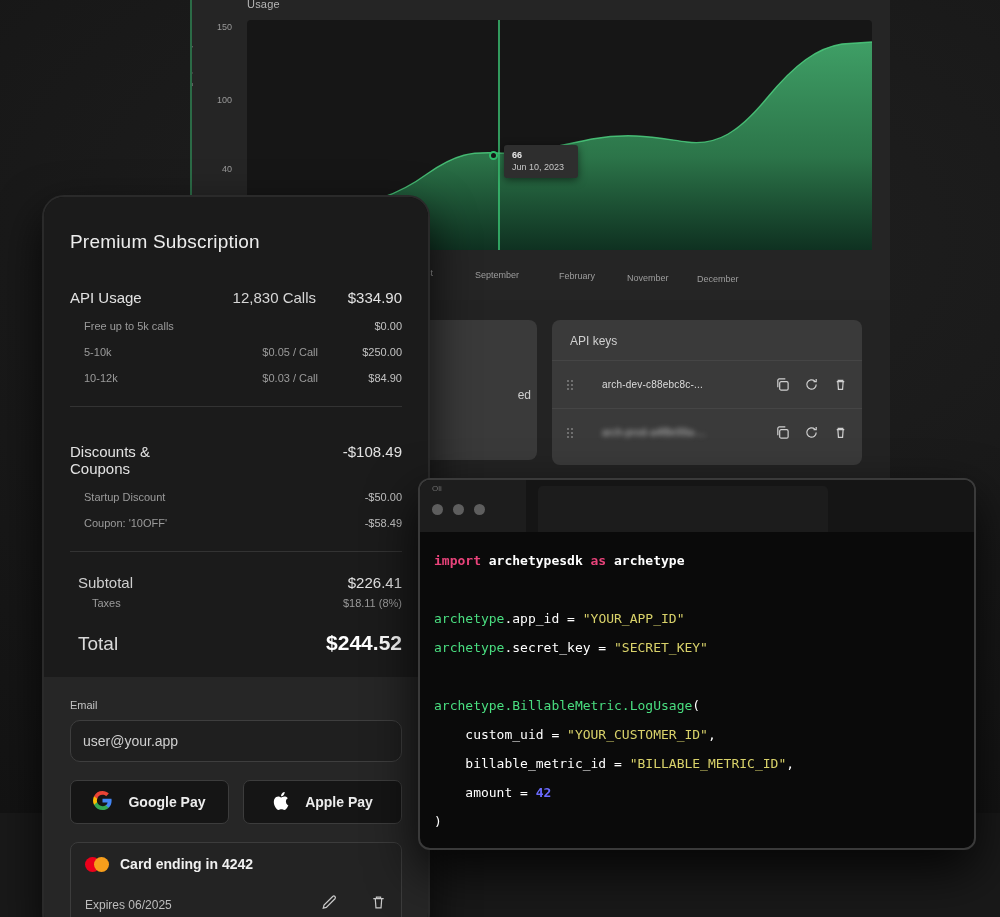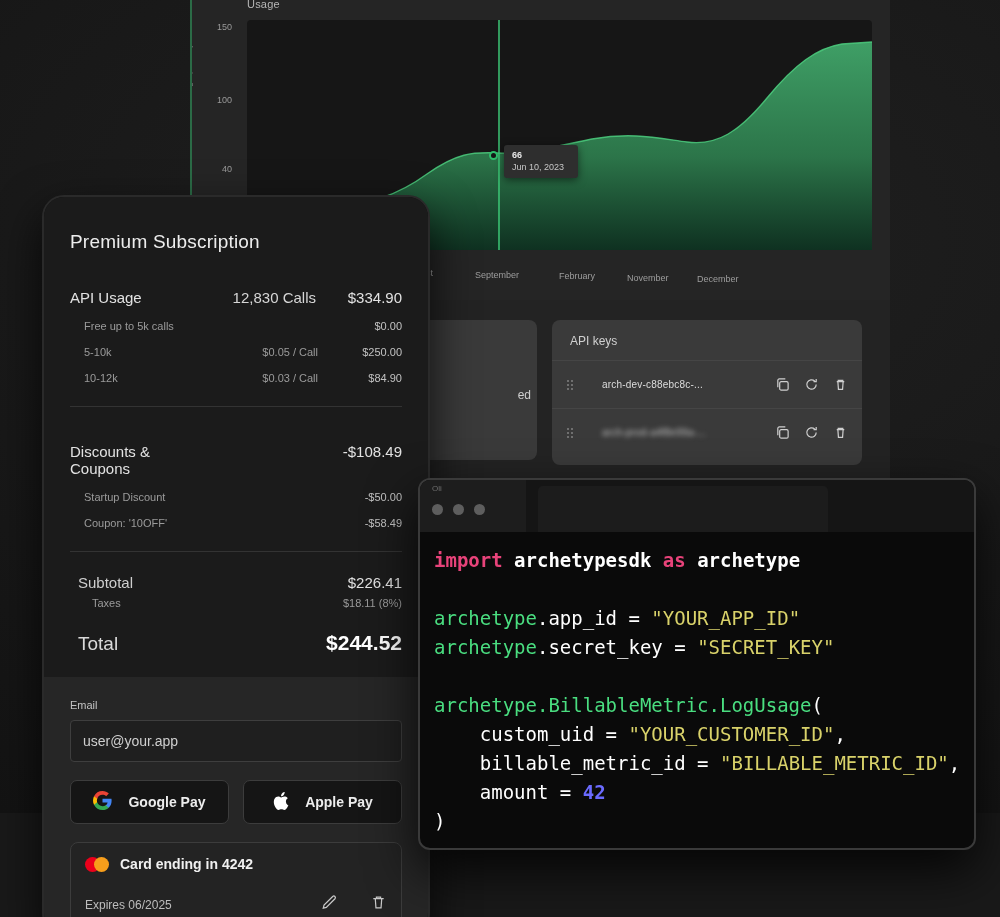--- a/index.html
+++ b/index.html
@@ -135,21 +135,21 @@
   .row-total {
     display: flex; align-items: baseline; margin-top: 22px;
   }
   .row-total .tot-label { font-size: 19px; color: #d9d9d9; }
   .row-total .tot-amt { margin-left: auto; font-size: 21px; color: #fff; font-weight: bold; }
 
   .invoice-bottom { background: #262626; padding: 22px 26px 20px 26px; }
   .field-label { font-size: 11px; color: #c2c2c2; }
   .email-input {
     margin-top: 9px; height: 42px; width: 100%;
-    background: #1f1f1f; border: 1px solid #3e3e3e; border-radius: 4px;
+    background: #1f1f1f; border: 1px solid #3e3e3e; border-radius: 10px;
     color: #cfcfcf; font-size: 14px; padding: 0 12px;
     font-family: "Liberation Sans", sans-serif;
   }
   .pay-row { display: flex; gap: 14px; margin-top: 18px; }
   .pay-btn {
     flex: 1; height: 44px; background: #151515; border: 1px solid #3c3c3c;
     border-radius: 7px; display: flex; align-items: center; justify-content: center;
     gap: 16px; color: #ededed; font-size: 14px; font-weight: bold;
     cursor: pointer;
   }
@@ -183,21 +183,21 @@
   }
   .term-tab .tab-label { font-size: 8px; color: #6d6d6d; padding: 4px 0 0 12px; }
   .dots { position: absolute; left: 12px; top: 24px; display: flex; gap: 10px; }
   .dots i { width: 11px; height: 11px; border-radius: 50%; background: #5e5e5e; display: block; }
   .term-tab2 {
     position: absolute; left: 118px; top: 6px; width: 290px; height: 46px;
     background: #1c1c1c; border-radius: 5px 5px 0 0;
   }
   .code {
     font-family: "DejaVu Sans Mono", monospace;
-    font-size: 19px; line-height: 29px;
+    font-size: 13px; line-height: 29px;
     padding: 14px 0 0 14px; color: #e6e6e6;
     white-space: pre;
   }
   .k-kw   { color: #e8437a; font-weight: bold; }
   .k-mod  { color: #ffffff; font-weight: bold; }
   .k-obj  { color: #4ade80; }
   .k-attr { color: #ffffff; }
   .k-op   { color: #ffffff; }
   .k-str  { color: #d9d26a; }
   .k-num  { color: #6b6bff; font-weight: bold; }

